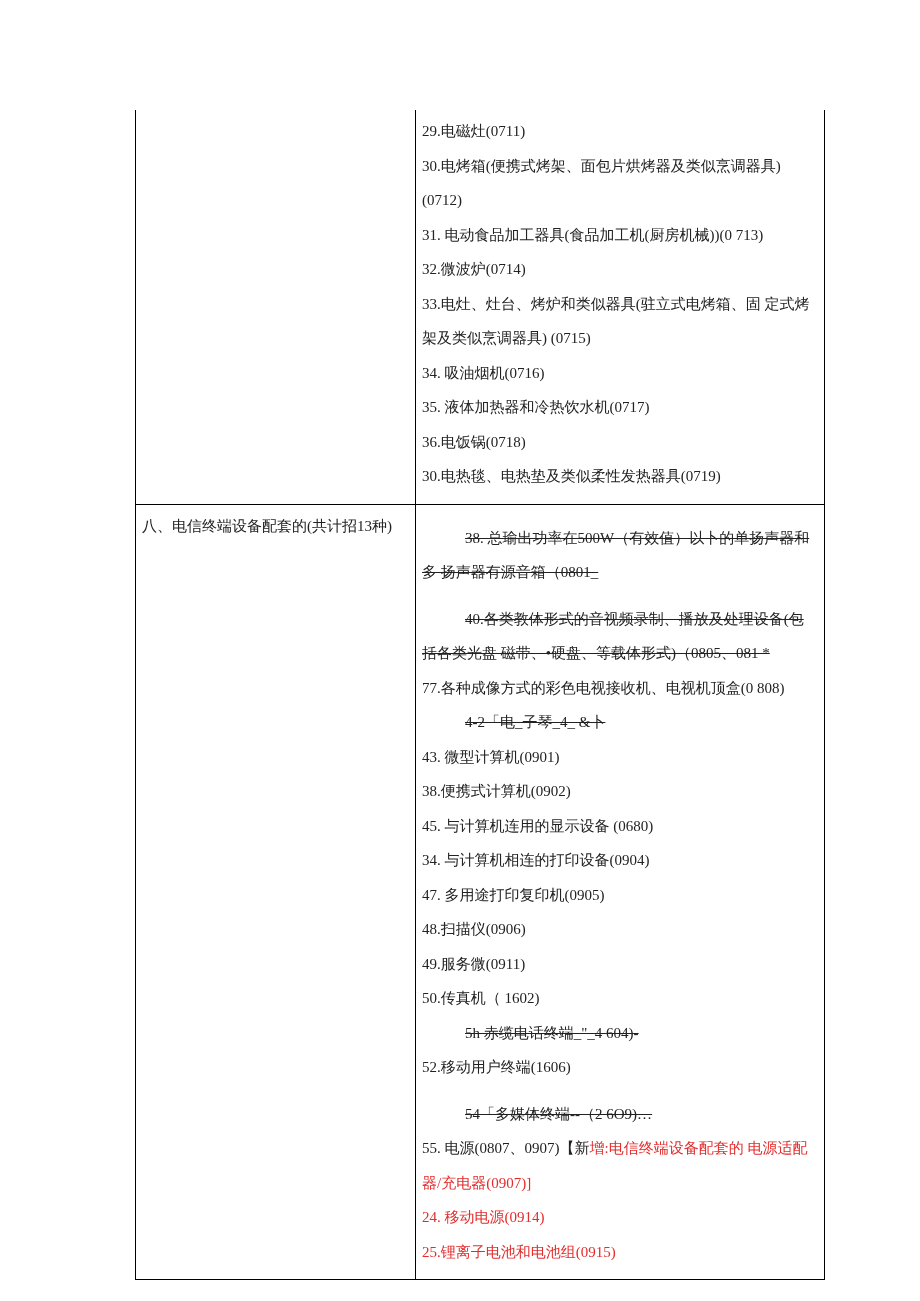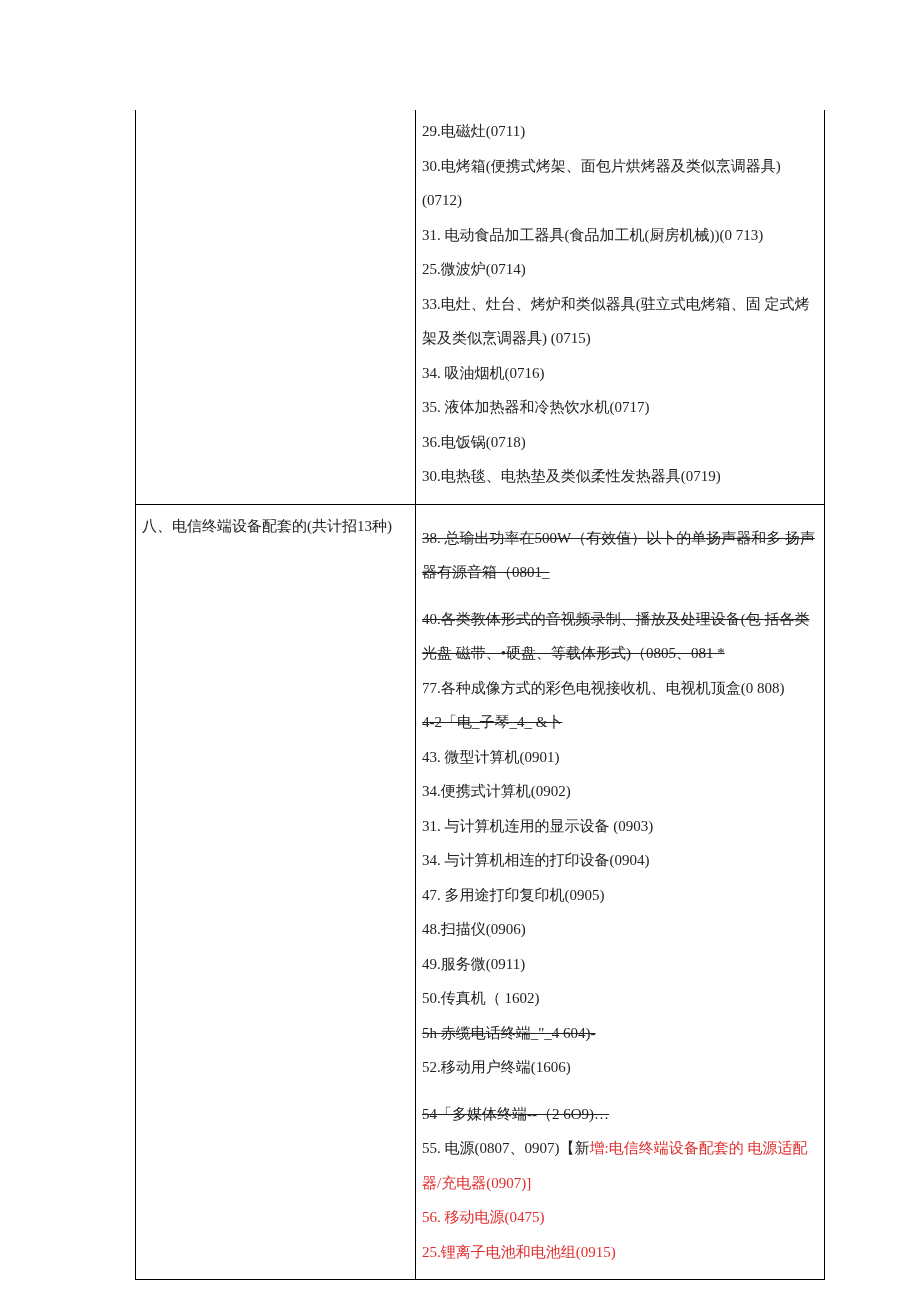--- a/index.html
+++ b/index.html
@@ -39,20 +39,21 @@
     width: auto;
   }
   .line {
     line-height: 2.3em;
   }
   .spacer {
     height: 12px;
   }
   .struck {
     text-decoration: line-through;
+    margin-left: 43px;
   }
   .red {
     color: #e22c2c;
   }
 </style>
 </head>
 <body>
 
 <div class="page">
 
@@ -64,54 +65,54 @@
 
     <tbody>
         <tr>
       <td>
         <span class="line"></span>
       </td>
       <td id="cell-row1">
             <div class="line"><span>29.电磁灶(0711)</span></div>
             <div class="line"><span>30.电烤箱(便携式烤架、面包片烘烤器及类似烹调器具)(0712)</span></div>
             <div class="line"><span>31. 电动食品加工器具(食品加工机(厨房机械))(0 713)</span></div>
-            <div class="line"><span>25.微波炉(0714)</span></div>
+            <div class="line"><span>32.微波炉(0714)</span></div>
             <div class="line"><span>33.电灶、灶台、烤炉和类似器具(驻立式电烤箱、固 定式烤架及类似烹调器具) (0715)</span></div>
             <div class="line"><span>34. 吸油烟机(0716)</span></div>
             <div class="line"><span>35. 液体加热器和冷热饮水机(0717)</span></div>
             <div class="line"><span>36.电饭锅(0718)</span></div>
             <div class="line"><span>30.电热毯、电热垫及类似柔性发热器具(0719)</span></div>
           </td>
     </tr>
 
     <tr>
       <td>
         <div class="line">八、电信终端设备配套的(共计招13种)</div>
       </td>
       <td id="cell-row2">
             <div class="spacer"></div>
             <div class="line"><span class="struck">38. 总瑜出功率在500W（有效值）以卜的单扬声器和多 扬声器有源音箱（0801_</span></div>
             <div class="spacer"></div>
             <div class="line"><span class="struck">40.各类教体形式的音视频录制、播放及处理设备(包 括各类光盘 磁带、•硬盘、等载体形式)（0805、081 *</span></div>
             <div class="line"><span>77.各种成像方式的彩色电视接收机、电视机顶盒(0 808)</span></div>
             <div class="line"><span class="struck">4-2「电_子琴_4_ &amp;卜</span></div>
             <div class="line"><span>43. 微型计算机(0901)</span></div>
-            <div class="line"><span>34.便携式计算机(0902)</span></div>
-            <div class="line"><span>31. 与计算机连用的显示设备 (0903)</span></div>
+            <div class="line"><span>38.便携式计算机(0902)</span></div>
+            <div class="line"><span>45. 与计算机连用的显示设备 (0680)</span></div>
             <div class="line"><span>34. 与计算机相连的打印设备(0904)</span></div>
             <div class="line"><span>47. 多用途打印复印机(0905)</span></div>
             <div class="line"><span>48.扫描仪(0906)</span></div>
             <div class="line"><span>49.服务微(0911)</span></div>
             <div class="line"><span>50.传真机（ 1602)</span></div>
             <div class="line"><span class="struck">5h 赤缆电话终端_"_4 604)-</span></div>
             <div class="line"><span>52.移动用户终端(1606)</span></div>
             <div class="spacer"></div>
             <div class="line"><span class="struck">54「多媒体终端--（2 6O9)…</span></div>
             <div class="line"><span>55. 电源(0807、0907)【新</span><span class="red">增:电信终端设备配套的 电源适配器/充电器(0907)]</span></div>
-            <div class="line"><span class="red">56. 移动电源(0475)</span></div>
+            <div class="line"><span class="red">24. 移动电源(0914)</span></div>
             <div class="line"><span class="red">25.锂离子电池和电池组(0915)</span></div>
           </td>
     </tr>
 
   </tbody>
     </table>
 
 </div>
 
 </body></html>

